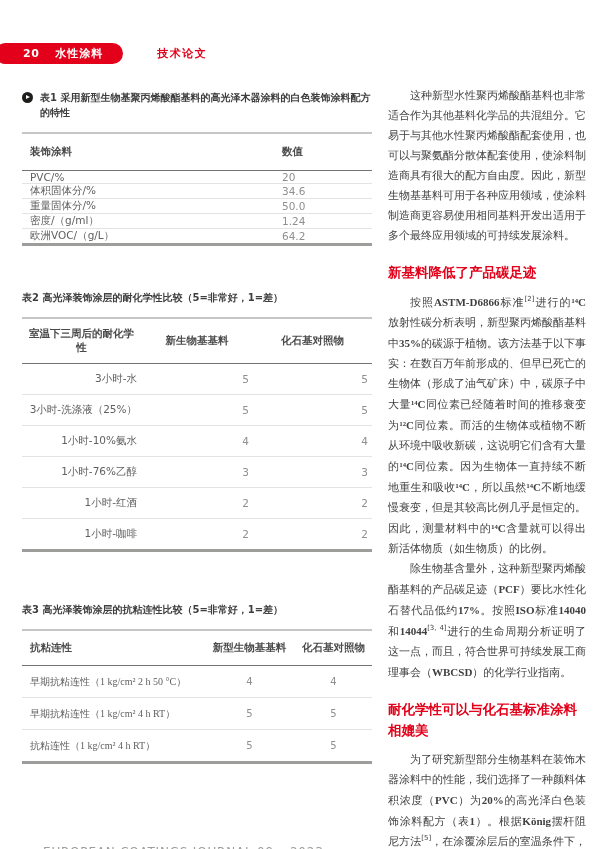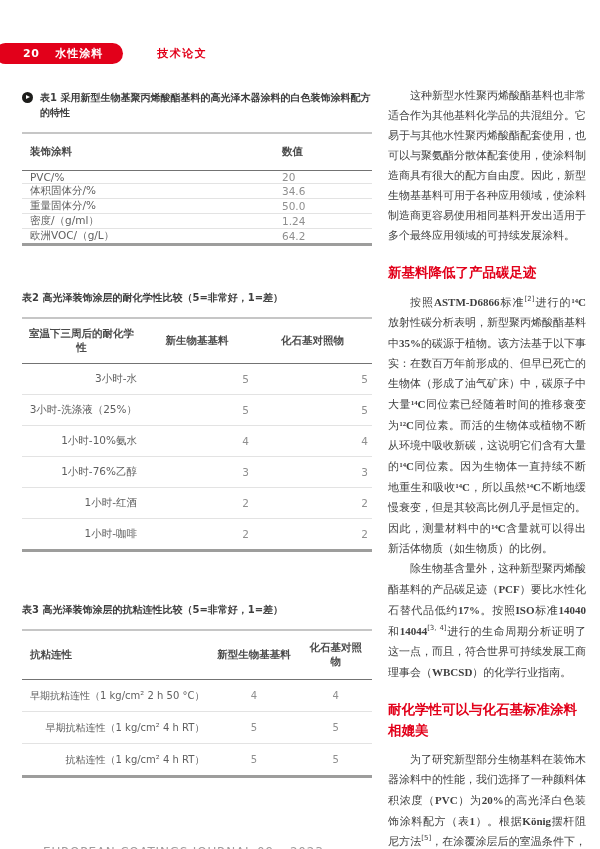--- a/index.html
+++ b/index.html
@@ -52,21 +52,21 @@
   #table2 th { text-align:center; padding:8px 6px; }
   #table2 th:first-child { width:34%; }
   #table2 th:nth-child(2) { width:32%; }
   #table2 td { text-align:right; padding:8px 4px; }
   .block-t2 { margin-bottom:50px; }
 
   #table3 th { text-align:center; padding:10px 6px; }
   #table3 th:first-child { width:52%; text-align:left; padding-left:8px; }
   #table3 th:nth-child(2) { width:26%; }
   #table3 td { text-align:center; padding:8.5px 4px; font-size:10px; }
-  #table3 td:first-child { text-align:right; white-space:nowrap; padding-left:8px; }
+  #table3 td:first-child { text-align:left; white-space:nowrap; padding-left:8px;font-family:Liberation Serif, serif; }
 
   
   .rightcol p {
     margin:0; font-size:11px; line-height:20px; color:#3f3f3f;
     text-align:justify; text-indent:2em;
   }
   .rightcol p + p { margin-top:0; }
   .rightcol h2 {
     margin:16px 0 9px 0; font-size:13.5px; line-height:1.55;
     color:#e2001a; font-weight:bold; text-align:left;

